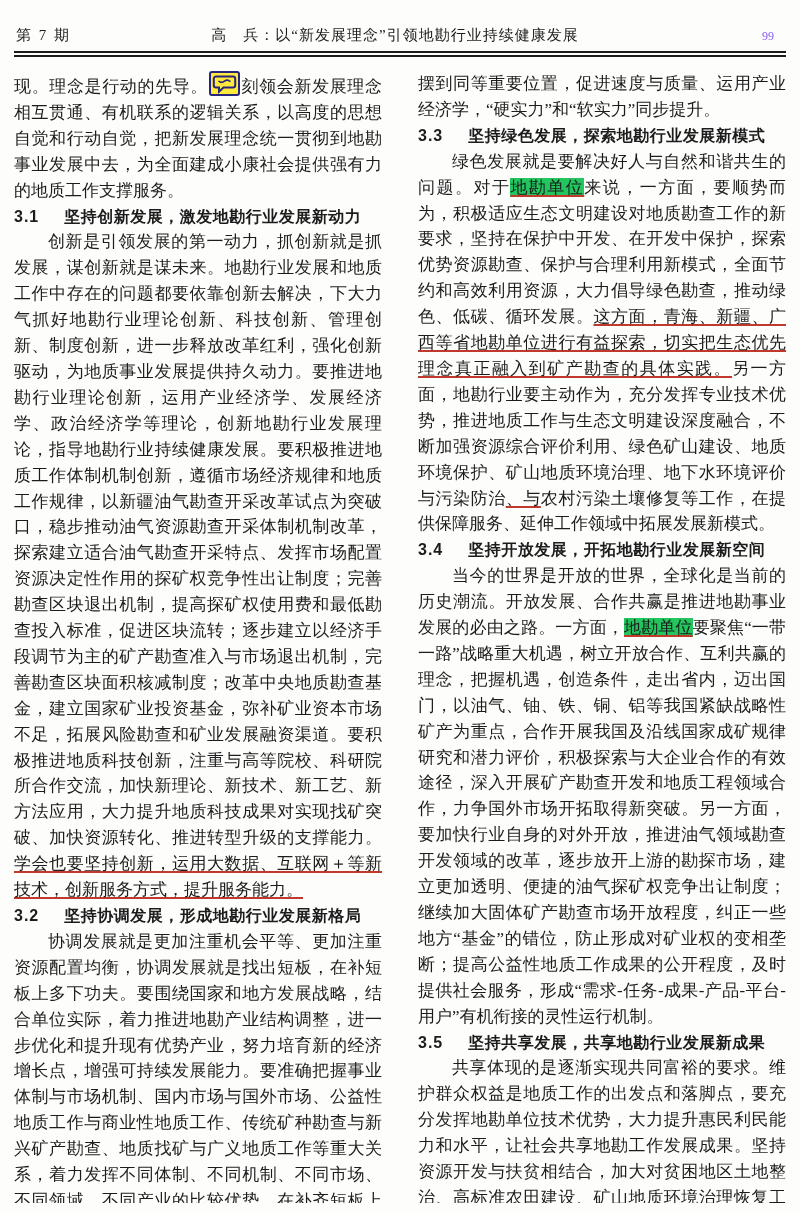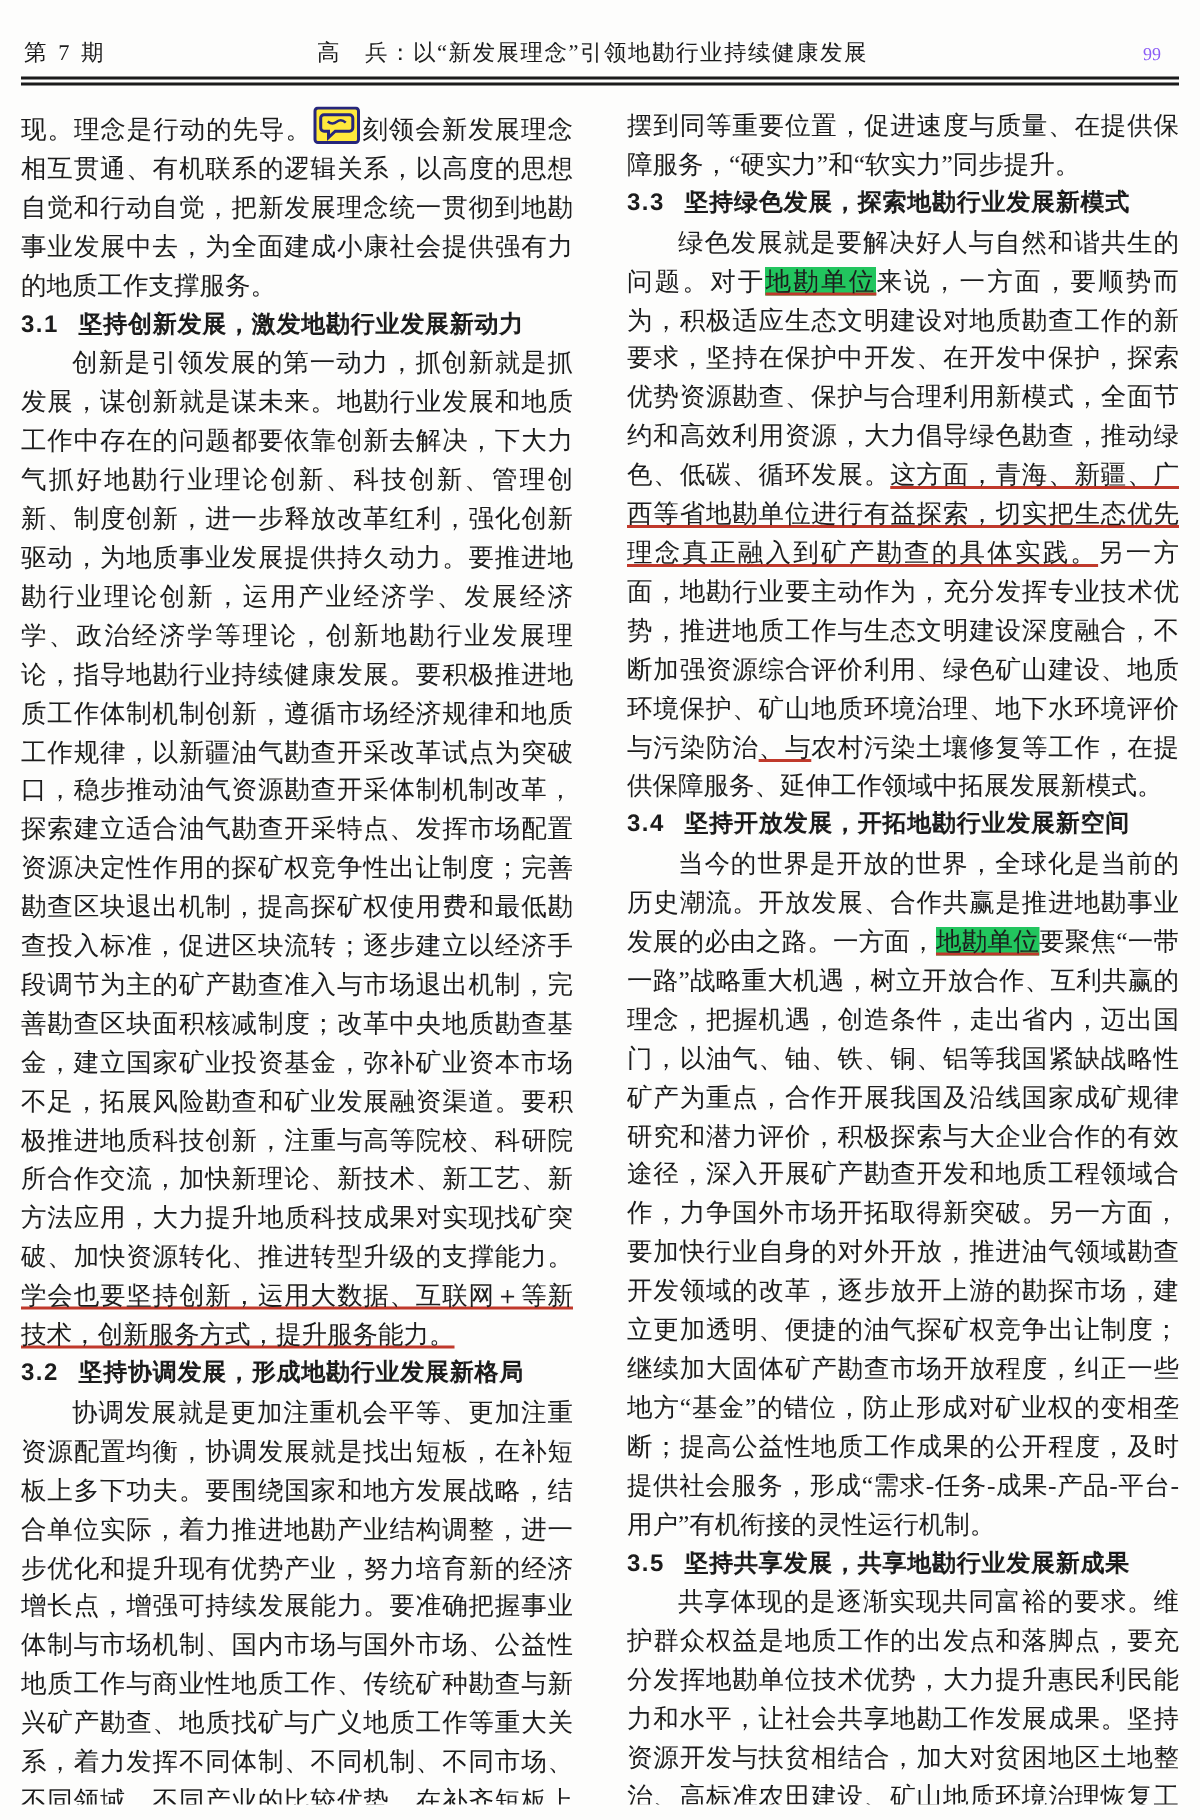--- a/index.html
+++ b/index.html
@@ -27,21 +27,21 @@
     font-size:17px;line-height:25.9px;
     text-align:justify;text-justify:inter-character;
   }
   .col p{margin:0;}
   .col p.indent{text-indent:2em;}
   .col h3{
     margin:0;font-size:16px;line-height:25.9px;font-weight:bold;
     font-family:"Liberation Sans","DejaVu Sans",sans-serif;
     letter-spacing:0.5px;
   }
-  .col h3 .hnum{margin-right:13px;letter-spacing:1px;}
+  .col h3 .hnum{margin-right:25px;letter-spacing:1px;}
   .run-ul{
     text-decoration:underline;
     text-decoration-color:#c0392b;
     text-decoration-thickness:2px;
     text-underline-offset:2px;
   }
   .run-hl{
     background:#22c55e;
     text-decoration:underline;
     text-decoration-color:#c0392b;
@@ -70,21 +70,21 @@
         <p><span>现。理念是行动的先导。</span><span class="comment-icon"><svg viewBox="0 0 27 21" xmlns="http://www.w3.org/2000/svg">
               <path d="M5 3.5 h17 a2.2 2.2 0 0 1 2.2 2.2 v6.6 a2.2 2.2 0 0 1 -2.2 2.2 h-9.5 l-4.5 4.2 v-4.2 h-3 a2.2 2.2 0 0 1 -2.2 -2.2 v-6.6 a2.2 2.2 0 0 1 2.2 -2.2 z" fill="none" stroke="#26267c" stroke-width="2"></path>
               <path d="M7.5 8 q3 2.6 6 0.2 t6 0.6" fill="none" stroke="#26267c" stroke-width="1.6"></path>
             </svg></span><span>刻领会新发展理念相互贯通、有机联系的逻辑关系，以高度的思想自觉和行动自觉，把新发展理念统一贯彻到地勘事业发展中去，为全面建成小康社会提供强有力的地质工作支撑服务。</span></p>
         <h3><span class="hnum">3.1</span><span>坚持创新发展，激发地勘行业发展新动力</span></h3>
         <p class="indent"><span>创新是引领发展的第一动力，抓创新就是抓发展，谋创新就是谋未来。地勘行业发展和地质工作中存在的问题都要依靠创新去解决，下大力气抓好地勘行业理论创新、科技创新、管理创新、制度创新，进一步释放改革红利，强化创新驱动，为地质事业发展提供持久动力。要推进地勘行业理论创新，运用产业经济学、发展经济学、政治经济学等理论，创新地勘行业发展理论，指导地勘行业持续健康发展。要积极推进地质工作体制机制创新，遵循市场经济规律和地质工作规律，以新疆油气勘查开采改革试点为突破口，稳步推动油气资源勘查开采体制机制改革，探索建立适合油气勘查开采特点、发挥市场配置资源决定性作用的探矿权竞争性出让制度；完善勘查区块退出机制，提高探矿权使用费和最低勘查投入标准，促进区块流转；逐步建立以经济手段调节为主的矿产勘查准入与市场退出机制，完善勘查区块面积核减制度；改革中央地质勘查基金，建立国家矿业投资基金，弥补矿业资本市场不足，拓展风险勘查和矿业发展融资渠道。要积极推进地质科技创新，注重与高等院校、科研院所合作交流，加快新理论、新技术、新工艺、新方法应用，大力提升地质科技成果对实现找矿突破、加快资源转化、推进转型升级的支撑能力。</span><span class="run-ul">学会也要坚持创新，运用大数据、互联网＋等新技术，创新服务方式，提升服务能力。</span></p>
         <h3><span class="hnum">3.2</span><span>坚持协调发展，形成地勘行业发展新格局</span></h3>
         <p class="indent"><span>协调发展就是更加注重机会平等、更加注重资源配置均衡，协调发展就是找出短板，在补短板上多下功夫。要围绕国家和地方发展战略，结合单位实际，着力推进地勘产业结构调整，进一步优化和提升现有优势产业，努力培育新的经济增长点，增强可持续发展能力。要准确把握事业体制与市场机制、国内市场与国外市场、公益性地质工作与商业性地质工作、传统矿种勘查与新兴矿产勘查、地质找矿与广义地质工作等重大关系，着力发挥不同体制、不同机制、不同市场、不同领域、不同产业的比较优势，在补齐短板上精准发力，努力构建协同发展的地勘产业新格局。要坚持把地勘经济、勘查质量、队伍素质、党的建设、能力建设、地勘文化等</span></p>
       </section>
     <section class="col">
-        <p><span>摆到同等重要位置，促进速度与质量、在提供保障服务，“硬实力”和“软实力”同步提升。</span></p>
+        <p><span>摆到同等重要位置，促进速度与质量、运用产业经济学，“硬实力”和“软实力”同步提升。</span></p>
         <h3><span class="hnum">3.3</span><span>坚持绿色发展，探索地勘行业发展新模式</span></h3>
         <p class="indent"><span>绿色发展就是要解决好人与自然和谐共生的问题。对于</span><span class="run-hl">地勘单位</span><span>来说，一方面，要顺势而为，积极适应生态文明建设对地质勘查工作的新要求，坚持在保护中开发、在开发中保护，探索优势资源勘查、保护与合理利用新模式，全面节约和高效利用资源，大力倡导绿色勘查，推动绿色、低碳、循环发展。</span><span class="run-ul">这方面，青海、新疆、广西等省地勘单位进行有益探索，切实把生态优先理念真正融入到矿产勘查的具体实践。</span><span>另一方面，地勘行业要主动作为，充分发挥专业技术优势，推进地质工作与生态文明建设深度融合，不断加强资源综合评价利用、绿色矿山建设、地质环境保护、矿山地质环境治理、地下水环境评价与污染防治</span><span class="run-ul">、与</span><span>农村污染土壤修复等工作，在提供保障服务、延伸工作领域中拓展发展新模式。</span></p>
         <h3><span class="hnum">3.4</span><span>坚持开放发展，开拓地勘行业发展新空间</span></h3>
         <p class="indent"><span>当今的世界是开放的世界，全球化是当前的历史潮流。开放发展、合作共赢是推进地勘事业发展的必由之路。一方面，</span><span class="run-hl">地勘单位</span><span>要聚焦“一带一路”战略重大机遇，树立开放合作、互利共赢的理念，把握机遇，创造条件，走出省内，迈出国门，以油气、铀、铁、铜、铝等我国紧缺战略性矿产为重点，合作开展我国及沿线国家成矿规律研究和潜力评价，积极探索与大企业合作的有效途径，深入开展矿产勘查开发和地质工程领域合作，力争国外市场开拓取得新突破。另一方面，要加快行业自身的对外开放，推进油气领域勘查开发领域的改革，逐步放开上游的勘探市场，建立更加透明、便捷的油气探矿权竞争出让制度；继续加大固体矿产勘查市场开放程度，纠正一些地方“基金”的错位，防止形成对矿业权的变相垄断；提高公益性地质工作成果的公开程度，及时提供社会服务，形成“需求-任务-成果-产品-平台-用户”有机衔接的灵性运行机制。</span></p>
         <h3><span class="hnum">3.5</span><span>坚持共享发展，共享地勘行业发展新成果</span></h3>
         <p class="indent"><span>共享体现的是逐渐实现共同富裕的要求。维护群众权益是地质工作的出发点和落脚点，要充分发挥地勘单位技术优势，大力提升惠民利民能力和水平，让社会共享地勘工作发展成果。坚持资源开发与扶贫相结合，加大对贫困地区土地整治、高标准农田建设、矿山地质环境治理恢复工作、生态农业发展、旅游资源开发等方面支持力度，助推精准扶贫、精准脱贫；要加强地质灾害调查评价监测预</span></p>
       </section>
   </main>
 </div>
 

